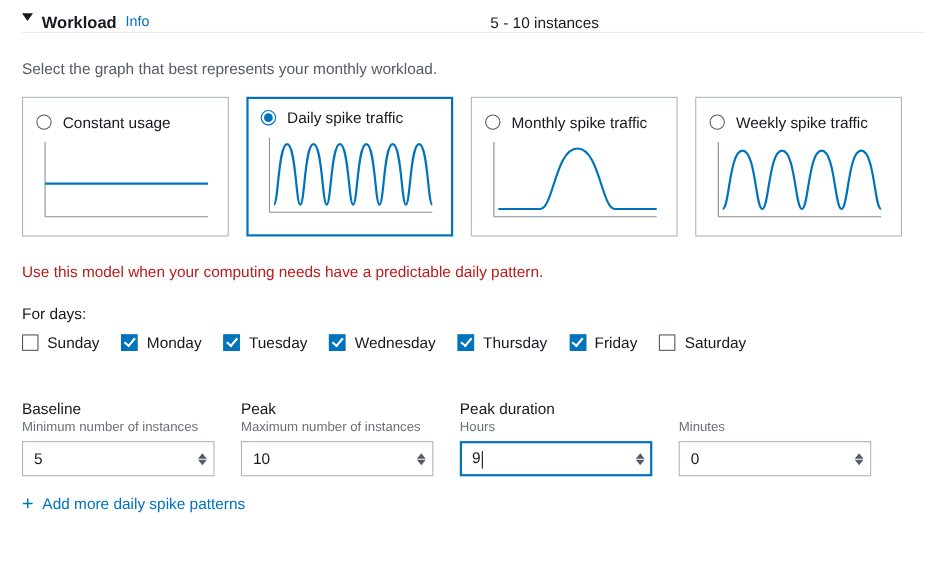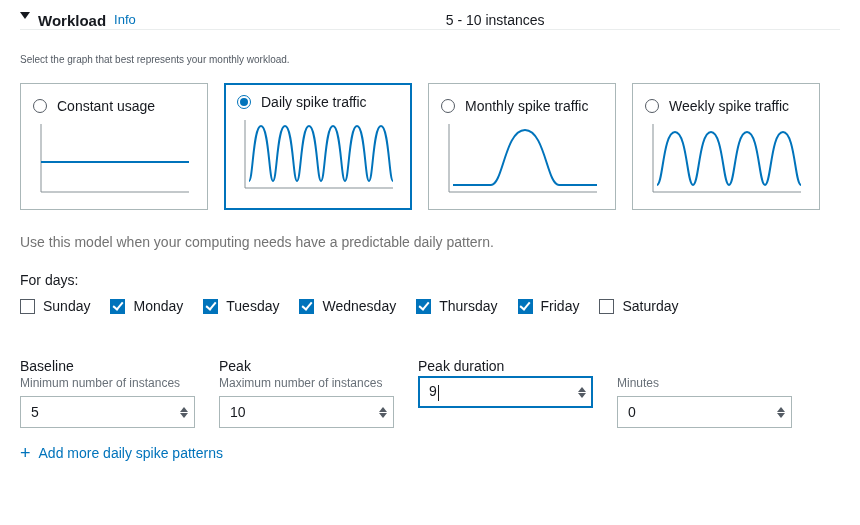--- a/index.html
+++ b/index.html
@@ -19,21 +19,21 @@
     .caret {
       width: 0; height: 0;
       border-left: 5px solid transparent;
       border-right: 5px solid transparent;
       border-top: 7px solid #16191f;
       margin-right: 8px;
     }
     .header-title { font-weight: 700; font-size: 15px; }
     .info-link { color: #0073bb; margin-left: 8px; font-size: 13px; cursor: pointer; }
     .header-instances { margin-left: 310px; font-size: 14px; }
-    .description { color: #545b64; margin: 24px 0 18px 0; font-size: 10px; }
+    .description { color: #545b64; margin: 24px 0 18px 0; font-size: 14px; }
     .options-row { display: flex; gap: 16px; margin-bottom: 24px; }
     .option-card {
       border: 1px solid #aab7b8;
       width: 188px;
       padding: 14px 12px 8px 12px;
       cursor: pointer;
     }
     .option-card.selected { border: 2px solid #0073bb; padding: 9px 11px 7px 11px; }
     .option-head { display: flex; align-items: center; margin-bottom: 6px; }
     .radio {
@@ -43,21 +43,21 @@
       flex-shrink: 0;
     }
     .radio.selected { border: 1px solid #0073bb; }
     .radio.selected::after {
       content: ""; width: 8px; height: 8px; border-radius: 50%; background: #0073bb;
     }
     .option-label { font-size: 14px; }
     .mini-chart { width: 160px; height: 78px; }
     .mini-chart line { stroke: #879196; stroke-width: 1; }
     .mini-chart .curve { stroke: #0073bb; stroke-width: 2; fill: none; }
-    .model-desc { color: #737373; margin-bottom: 22px; }
+    .model-desc { color: #b91c1c; margin-bottom: 22px; }
     .days-label { font-weight: 400; margin-bottom: 10px; }
     .days-row { display: flex; gap: 20px; align-items: center; margin-bottom: 44px; flex-wrap: wrap; }
     .day-item { display: flex; align-items: center; gap: 8px; cursor: pointer; }
     .checkbox {
       width: 15px; height: 15px; border: 1px solid #545b64;
       display: inline-flex; align-items: center; justify-content: center;
       flex-shrink: 0;
     }
     .checkbox.checked { background: #0073bb; border-color: #0073bb; }
     .checkbox.checked::after {
@@ -212,20 +212,21 @@
       <span class="num-val">10</span>
       <span class="stepper">
           <span class="up"></span>
           <span class="down"></span>
         </span>
     </div>
   </div>
 
   <div class="input-col">
     <span class="input-title">Peak duration</span>
+    <span class="input-sub">Hours</span>
     <div class="num-input focused">
       <span class="num-val"><span>9</span><span class="cursor-line"></span></span>
       <span class="stepper">
           <span class="up"></span>
           <span class="down"></span>
         </span>
     </div>
   </div>
 
   <div class="input-col">

